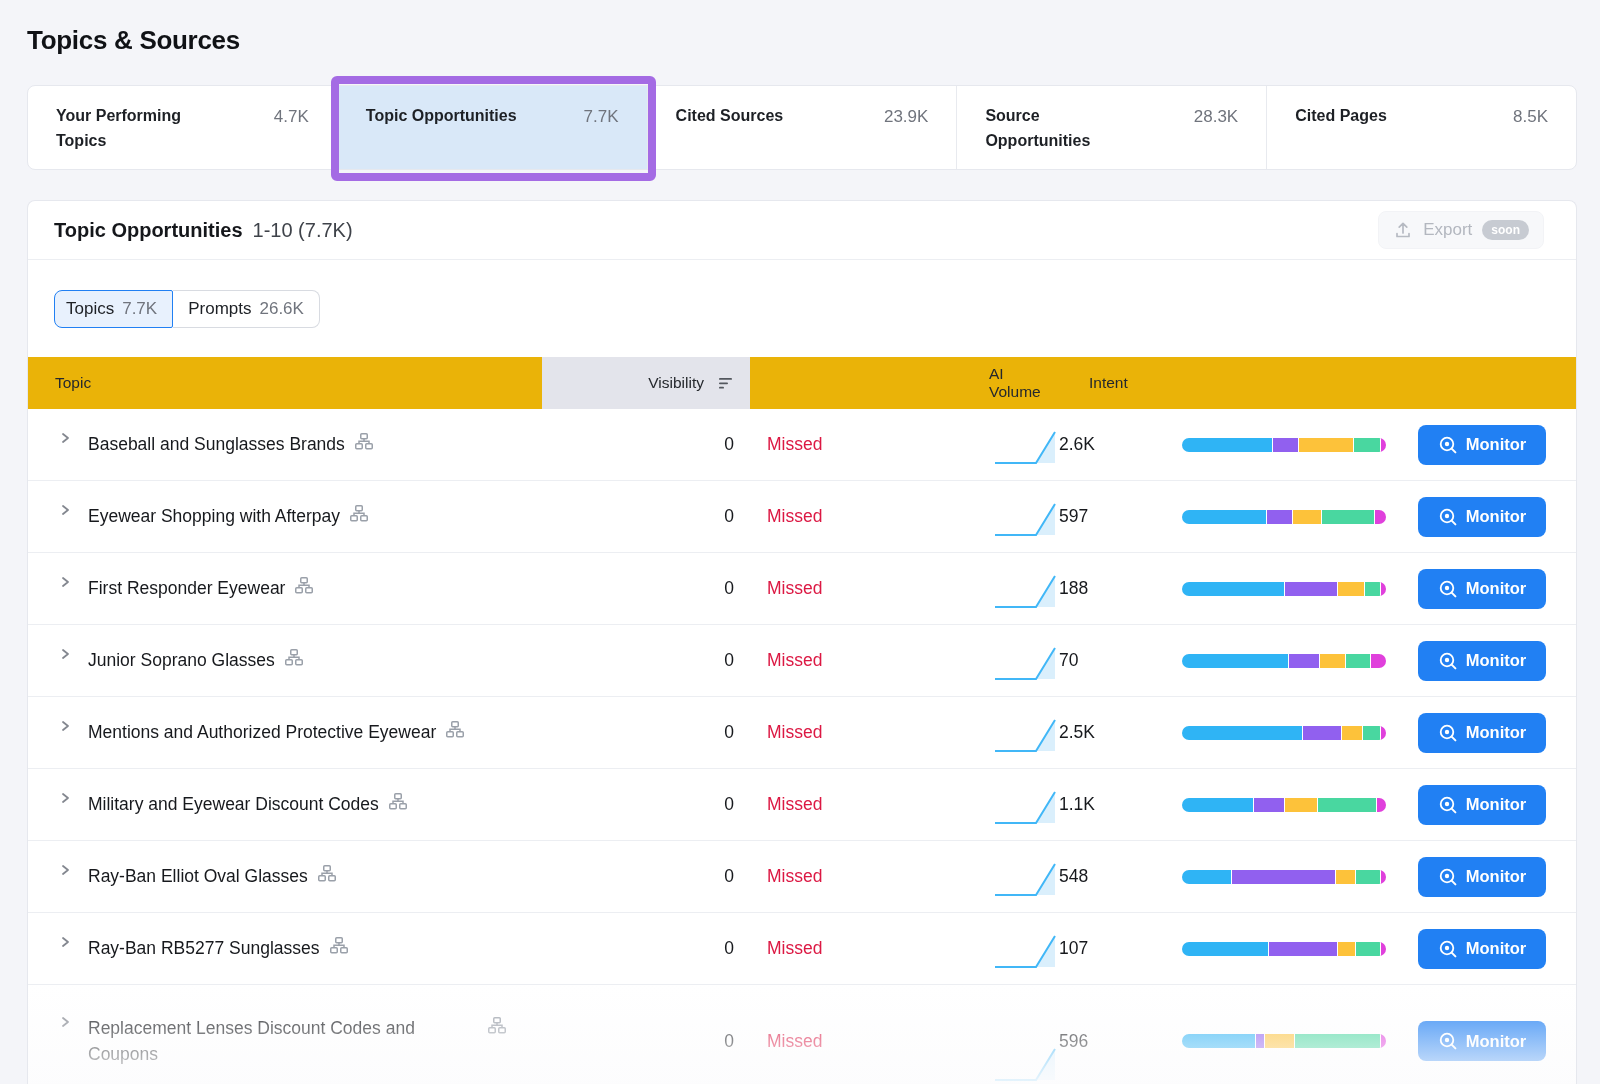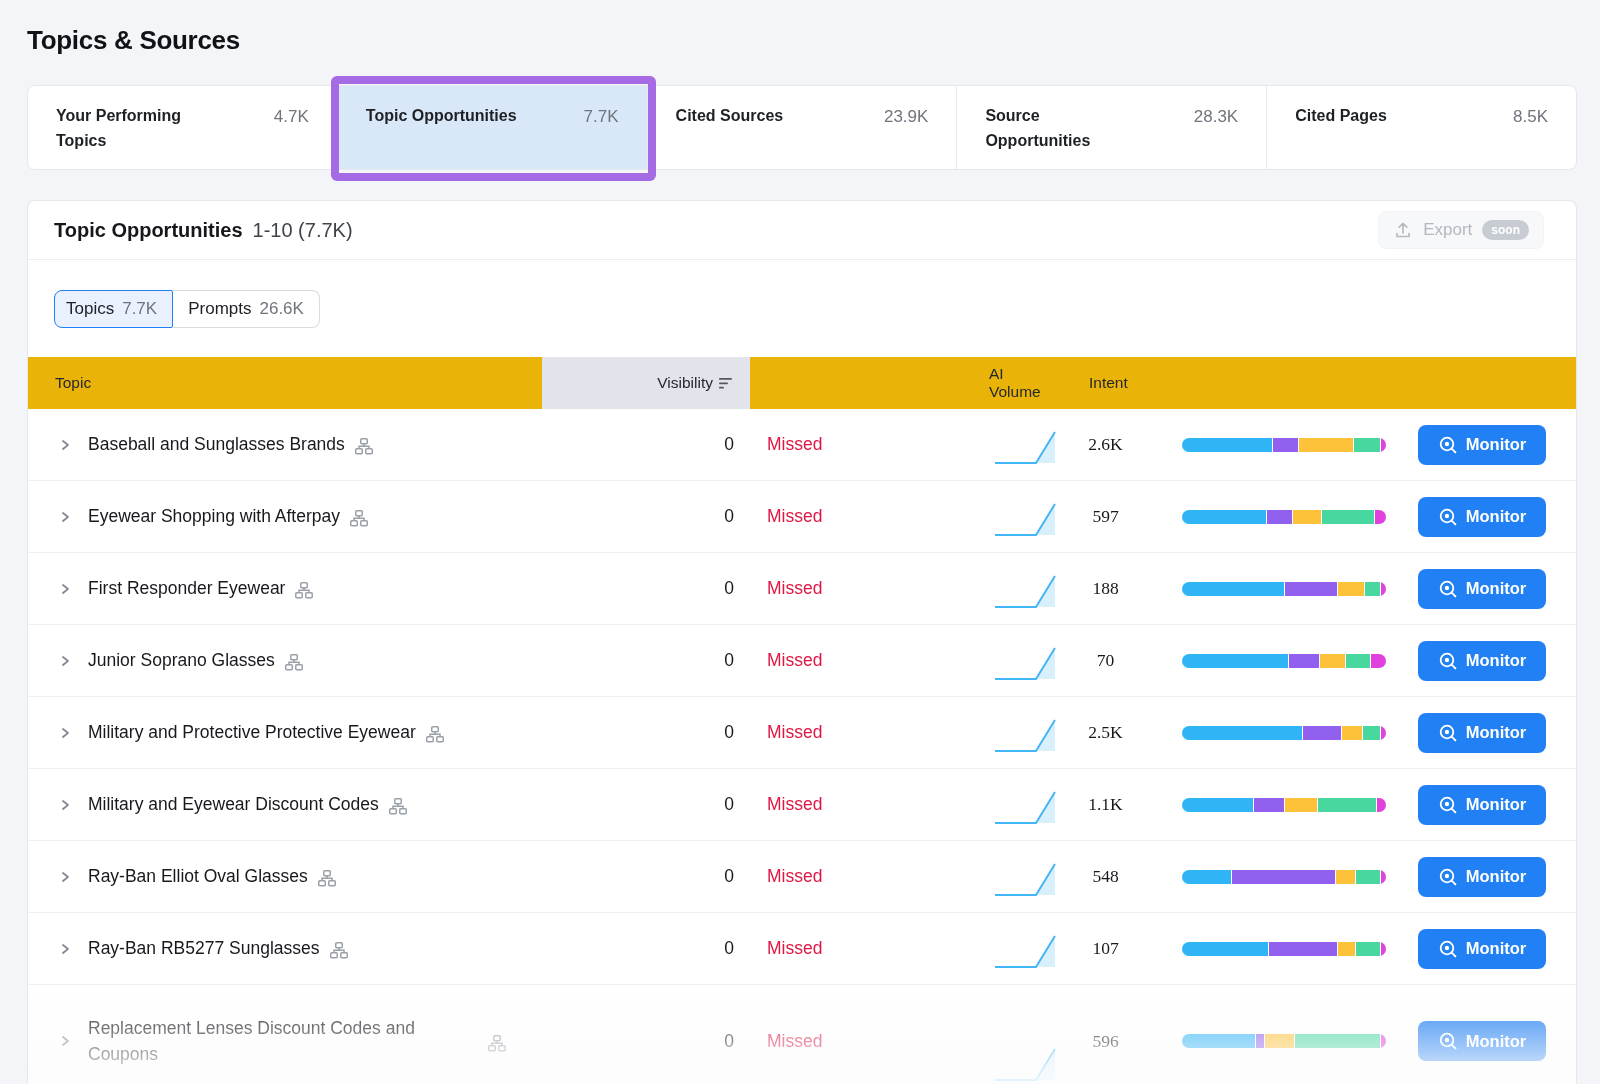--- a/index.html
+++ b/index.html
@@ -115,37 +115,37 @@
     align-items: center;
   }
   .thead {
     height: 52px;
     background: #eab308;
     font-size: 15.5px;
     color: #25282d;
   }
   .th { height: 100%; display: flex; align-items: center; }
   .th-topic { padding-left: 27px; }
-  .th-visibility { justify-content: flex-end; padding-right: 16px; background: #e3e4eb; gap: 6px; cursor: pointer; align-items: center; }
+  .th-visibility { justify-content: flex-end; padding-right: 16px; background: #e3e4eb; gap: 15px; cursor: pointer; align-items: center; }
   .th-mentions { padding-left: 17px; }
   .th-volume { justify-content: flex-end; }
   .th-intent { padding-left: 30px; }
 
   .tbody { position: relative; }
   .trow { height: 72px; border-bottom: 1px solid #eceef2; }
   .trow:last-child { height: 112px; border-bottom: none; }
   .cell { font-size: 17.5px; color: #17191d; }
-  .c-topic { display: flex; align-items: center; padding-left: 30px; }
+  .c-topic { display: flex; align-items: flex-start; padding-left: 30px; }
   .chevron { display: flex; width: 14px; margin-right: 16px; cursor: pointer; flex: 0 0 auto; }
   .topic-text { line-height: 1.5; max-width: 390px; cursor: pointer; }
   .sitemap { display: inline-flex; margin-left: 10px; position: relative; top: 2px; flex: 0 0 auto; }
   .c-vis { text-align: right; padding-right: 16px; }
   .c-men { padding-left: 17px; color: var(--missed-red, #dc1843); }
   .c-spark { display: flex; justify-content: center; align-items: flex-end; height: 100%; padding-bottom: 14px; }
-  .c-vol { text-align: center; font-family: Liberation Serif, serif; }
+  .c-vol { text-align: left; }
   .c-intent { padding-left: 30px; }
   .intent-bar {
     width: 204px; height: 14px;
     border-radius: 7px;
     display: flex;
     overflow: hidden;
   }
   .intent-seg + .intent-seg { border-left: 1.5px solid #ffffff; }
   .c-monitor { display: flex; justify-content: flex-start; padding-left: 24px; }
   .monitor-btn {
@@ -448,21 +448,21 @@
     </div>
   </div>
 
   <div class="trow grid-cols">
     <div class="cell c-topic">
       <span class="chevron">
         <svg width="14" height="14" viewBox="0 0 14 14">
           <path d="M5 3 L10 7 L5 11" fill="none" stroke="#83878f" stroke-width="1.8" stroke-linecap="round" stroke-linejoin="round"></path>
         </svg>
       </span>
-      <span class="topic-text">Military and Protective Protective Eyewear</span>
+      <span class="topic-text">Mentions and Authorized Protective Eyewear</span>
       <span class="sitemap">
         <svg width="18" height="17" viewBox="0 0 18 17">
           <rect x="5.75" y="0.75" width="6.5" height="5" rx="1" fill="none" stroke="#9aa0a9" stroke-width="1.5"></rect>
           <rect x="0.75" y="10.75" width="6.5" height="5" rx="1" fill="none" stroke="#9aa0a9" stroke-width="1.5"></rect>
           <rect x="10.75" y="10.75" width="6.5" height="5" rx="1" fill="none" stroke="#9aa0a9" stroke-width="1.5"></rect>
           <path d="M9 5.75 V8.25 M4 10.75 V8.25 H14 V10.75" fill="none" stroke="#9aa0a9" stroke-width="1.5"></path>
         </svg>
       </span>
     </div>
     <div class="cell c-vis">0</div>

